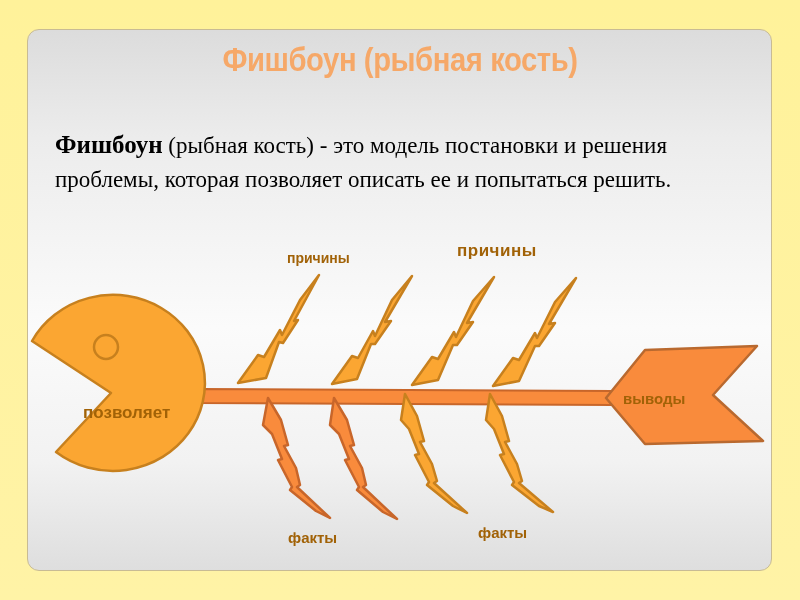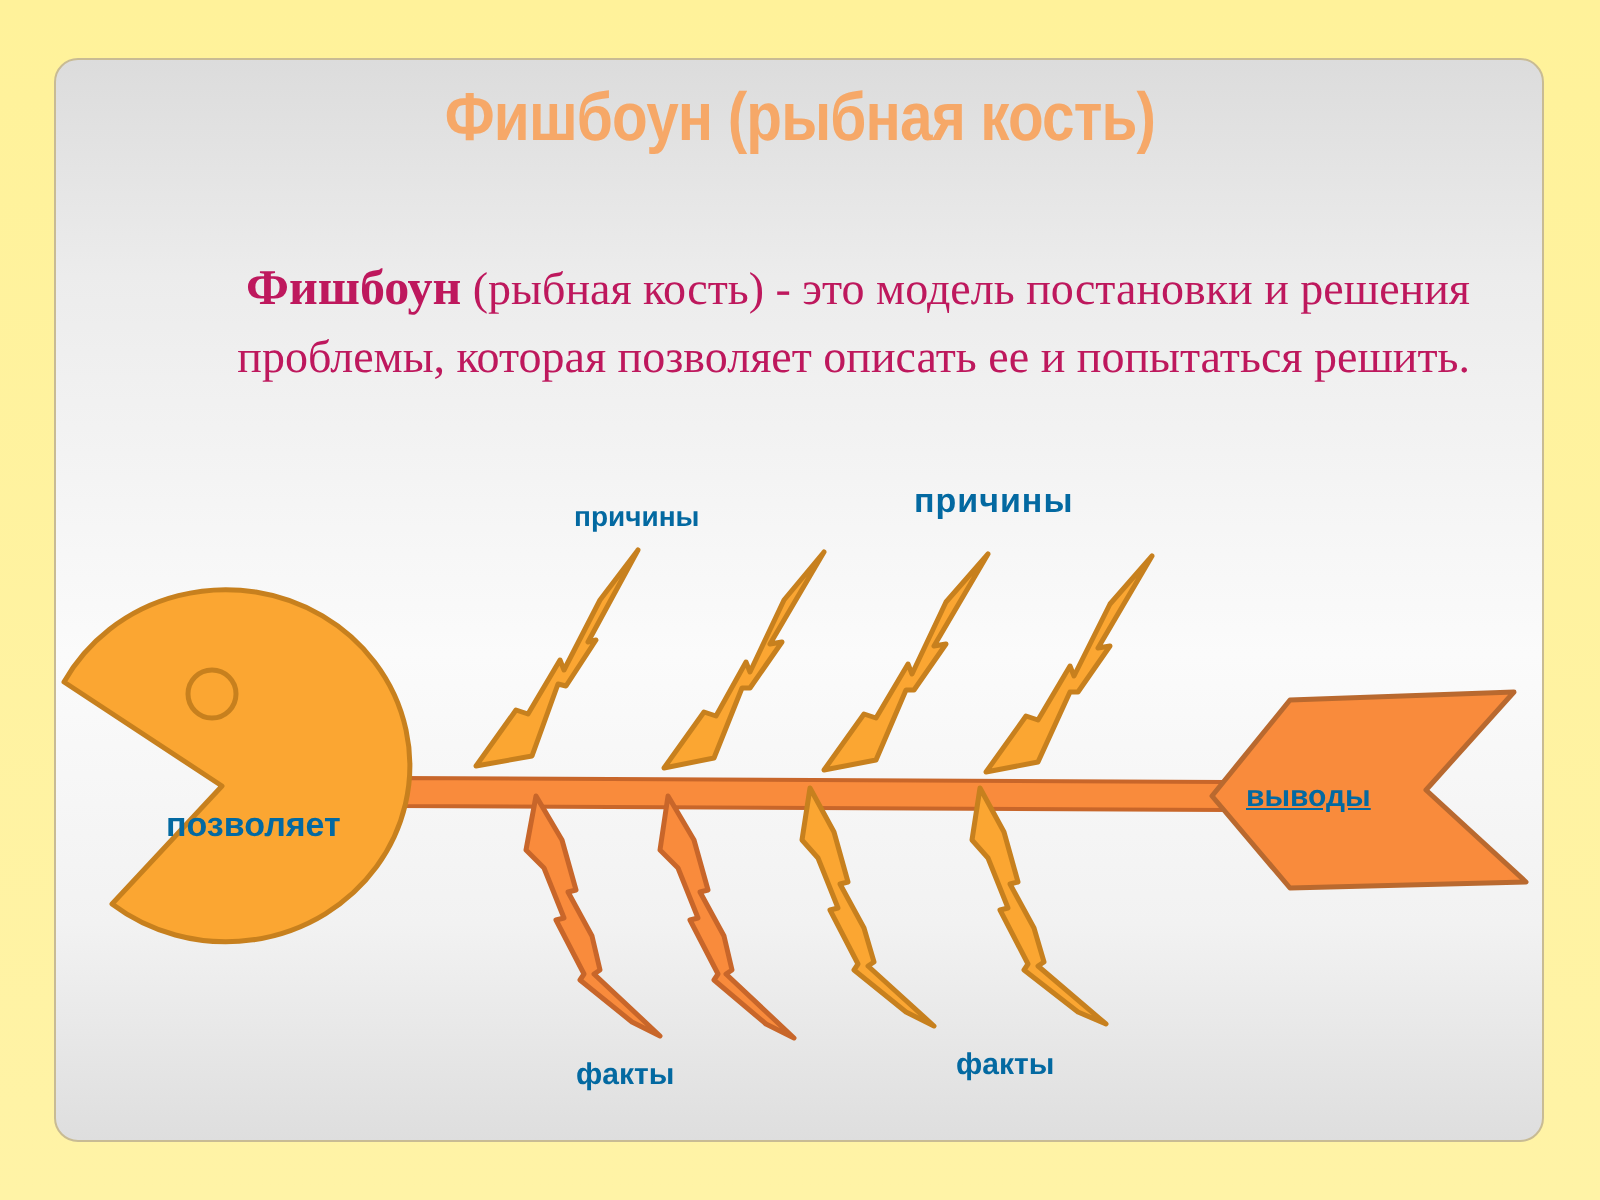--- a/index.html
+++ b/index.html
@@ -28,38 +28,37 @@
       font-size: 34px;
       color: #f6a868;
       letter-spacing: -0.5px;
       transform: scaleX(0.86);
       transform-origin: center;
     }
     .desc {
       position: absolute; left: 55px; top: 128px; width: 680px;
       font-family: "Liberation Serif", serif;
       font-size: 23px; line-height: 34px;
-      color: #be185d;
-      text-align: right;
+      color: #000000;
     }
     .desc b { font-weight: bold; font-size: 25px; }
     .diagram {
       position: absolute; left: 0; top: 0; width: 800px; height: 600px;
     }
     .lbl {
       position: absolute;
       font-family: "Liberation Sans", sans-serif;
       font-weight: bold;
-      color: #0369a1;
+      color: #a16207;
       white-space: nowrap;
     }
     .lbl-causes-1 { left: 287px; top: 250px; font-size: 14px; }
     .lbl-causes-2 { left: 457px; top: 241px; font-size: 17px; letter-spacing: 0.5px; }
     .lbl-problem { left: 83px; top: 403px; font-size: 17px; }
-    .lbl-conclusions { left: 623px; top: 390px; font-size: 15px; text-decoration: underline; }
+    .lbl-conclusions { left: 623px; top: 390px; font-size: 15px; }
     .lbl-facts-1 { left: 288px; top: 529px; font-size: 15px; }
     .lbl-facts-2 { left: 478px; top: 524px; font-size: 15px; }
   </style>
 </head>
 <body>
 
 <div class="slide-bg"></div>
 <div class="panel"></div>
 
 <div class="title">Фишбоун (рыбная кость)</div>

